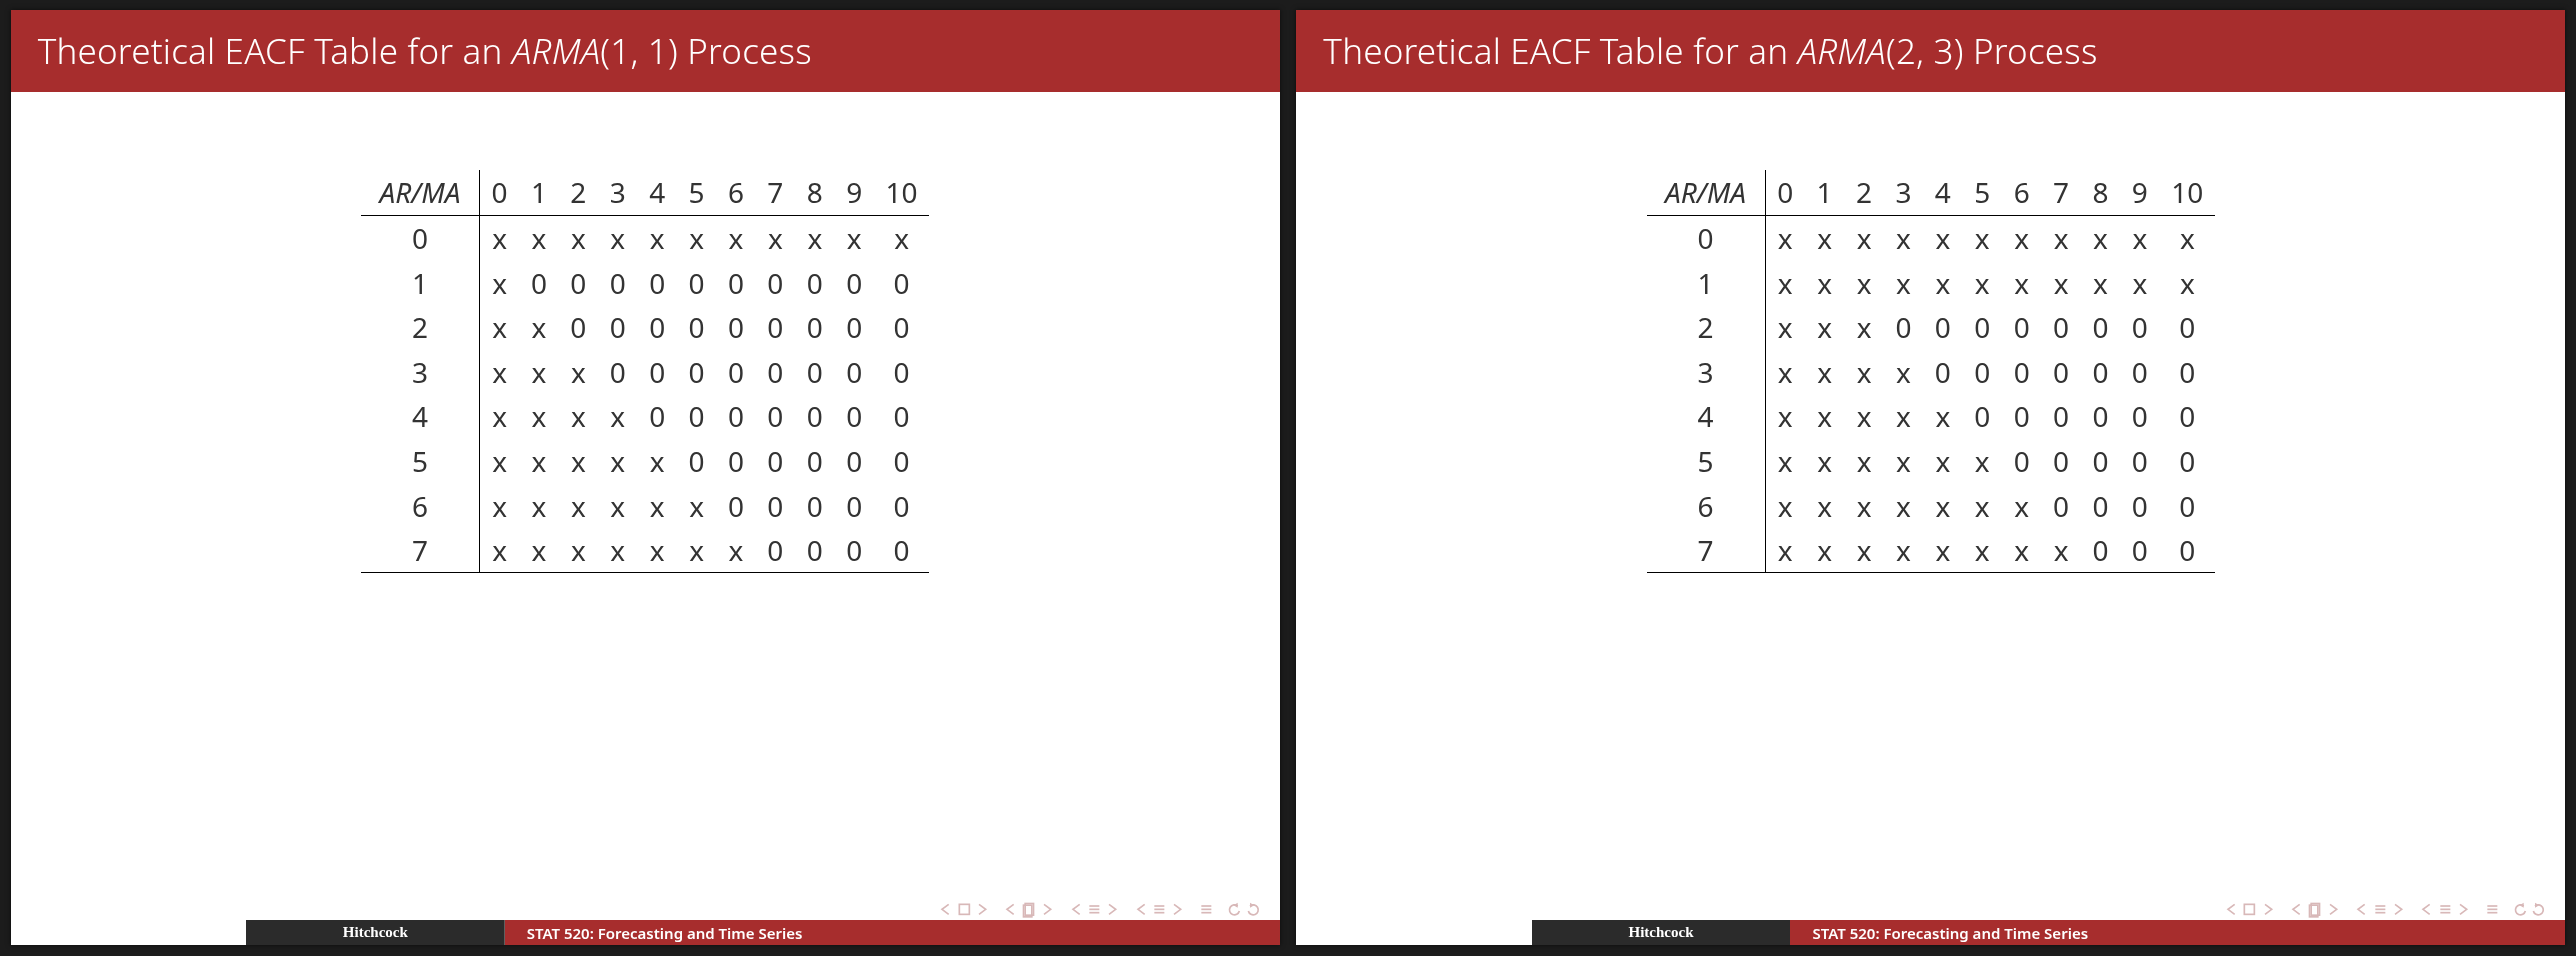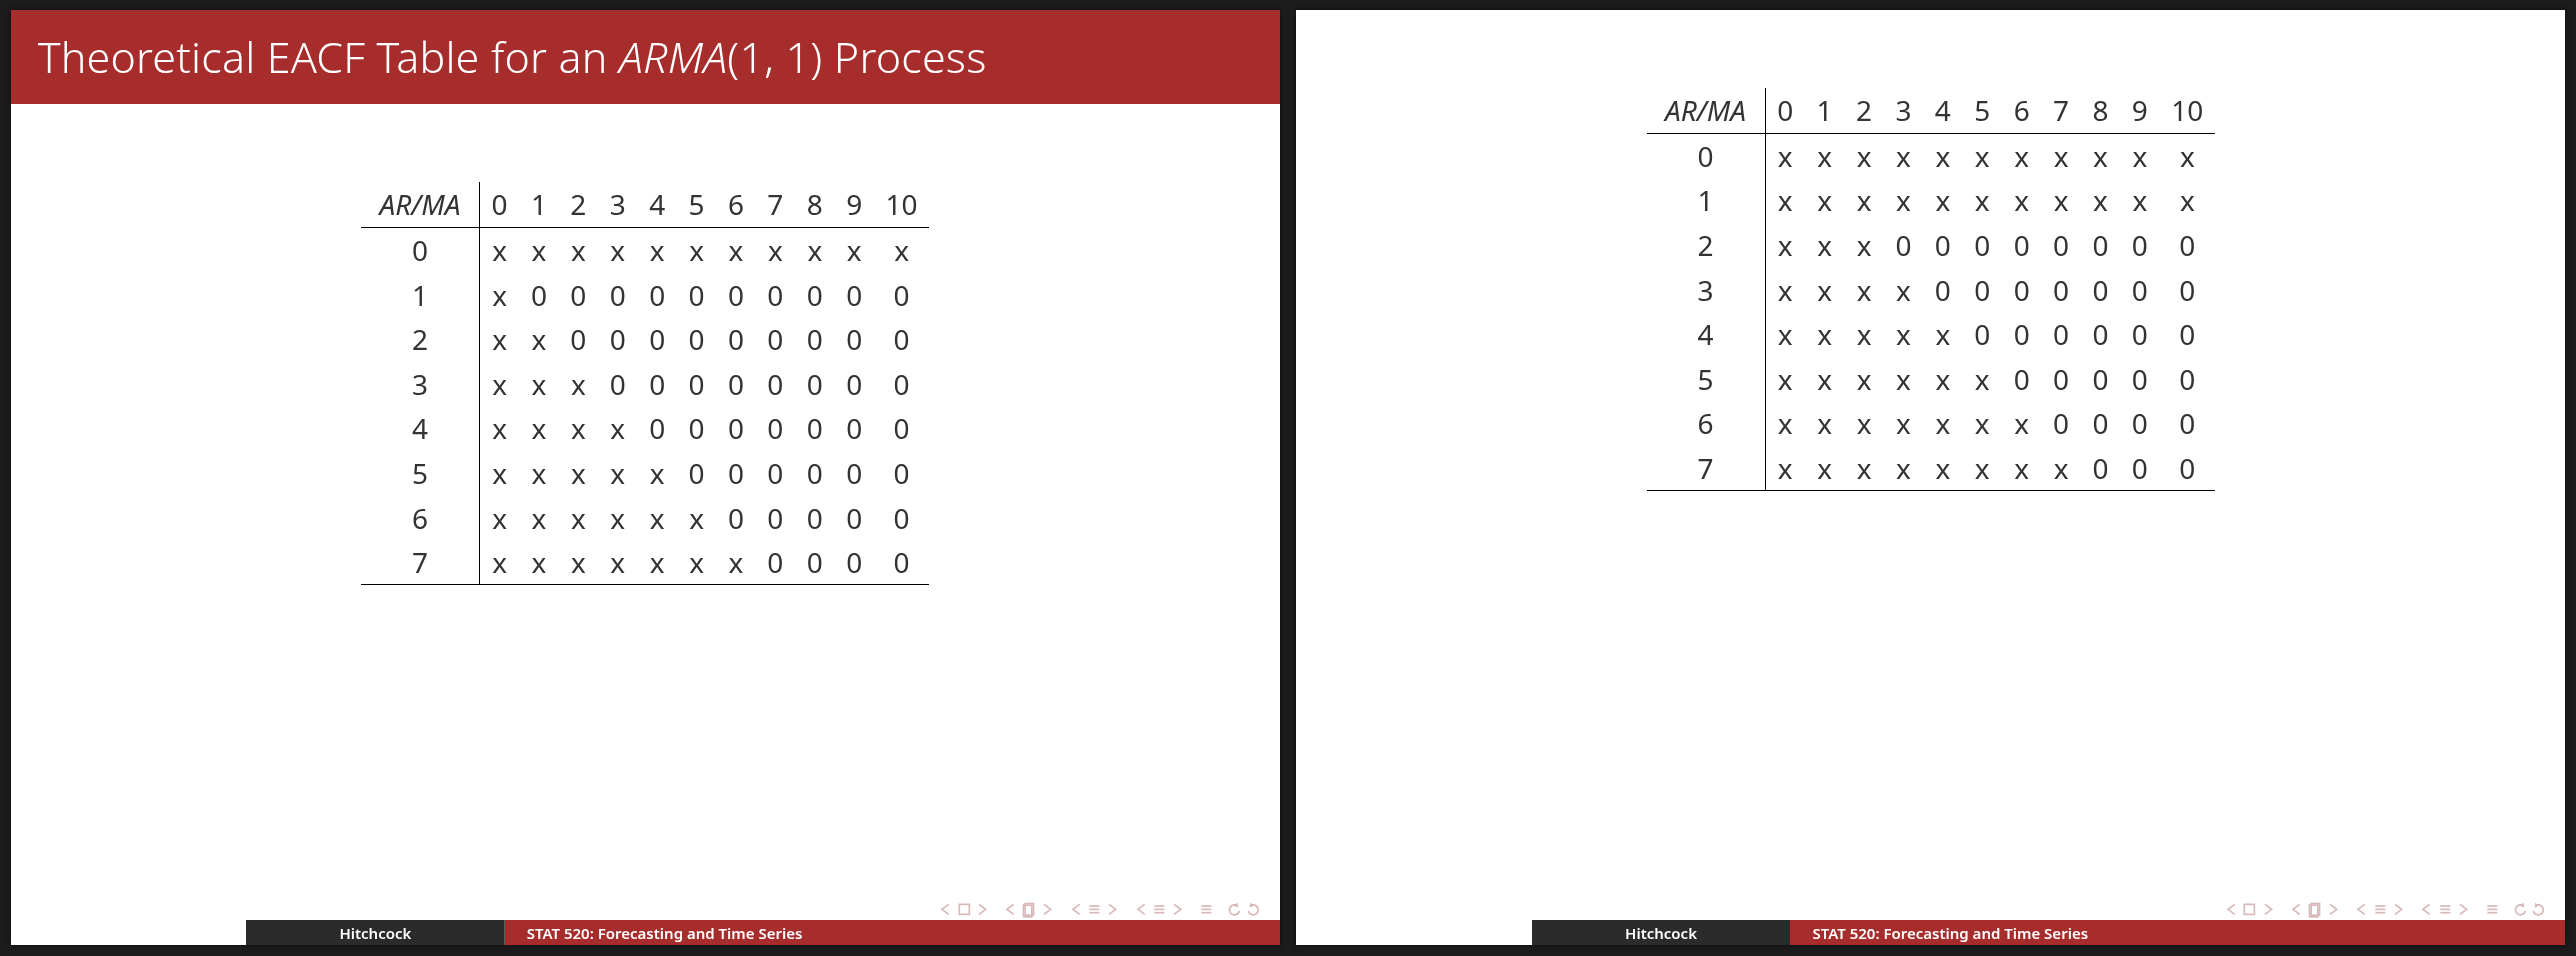--- a/index.html
+++ b/index.html
@@ -29,21 +29,21 @@
     width: 1269px;
     height: 935px;
     display: flex;
     flex-direction: column;
     box-shadow: 0 0 5px rgba(0,0,0,0.6);
     position: relative;
   }
   .slide-header {
     background: var(--header-bg);
     color: #fff;
-    font-size: 43px;
+    font-size: 35px;
     font-weight: 300;
     padding: 16.7px 27px 18.4px 27px;
     letter-spacing: 0.2px;
   }
   .slide-header .ital { font-style: italic; }
   .slide-body {
     flex: 1;
     display: flex;
     align-items: flex-start;
     justify-content: center;
@@ -99,20 +99,21 @@
     font-size: 15px;
     color: #fff;
     font-weight: 600;
   }
   .footer .seg-blank { flex: 1; background: #fff; }
   .footer .seg-author {
     flex: 1.1;
     background: var(--footer-author-bg);
     display: flex; align-items: center; justify-content: center;
     clip-path: polygon(0 0, 100% 0, 100% 100%, 0 100%);
+    font-family: Liberation Serif, serif;
   }
   .footer .seg-course {
     flex: 3.2;
     background: var(--footer-course-bg);
     display: flex; align-items: center; justify-content: flex-start;
     padding-left: 22px;
   }
 </style>
 </head>
 <body>
@@ -326,20 +327,23 @@
       </span>
     </div>
     <div class="footer">
       <div class="seg-blank"></div>
       <div class="seg-author">Hitchcock</div>
       <div class="seg-course">STAT 520: Forecasting and Time Series</div>
     </div>
   </div>
 
   <div class="slide">
+    <div class="slide-header">
+      <span>Theoretical EACF Table for an </span><span class="ital">ARMA</span><span>(2, 3)</span><span> Process</span>
+    </div>
     <div class="slide-body">
       <table class="eacf">
           <thead>
             <tr>
               <th class="corner">AR/MA</th>
               <th>0</th>
               <th>1</th>
               <th>2</th>
               <th>3</th>
               <th>4</th>

